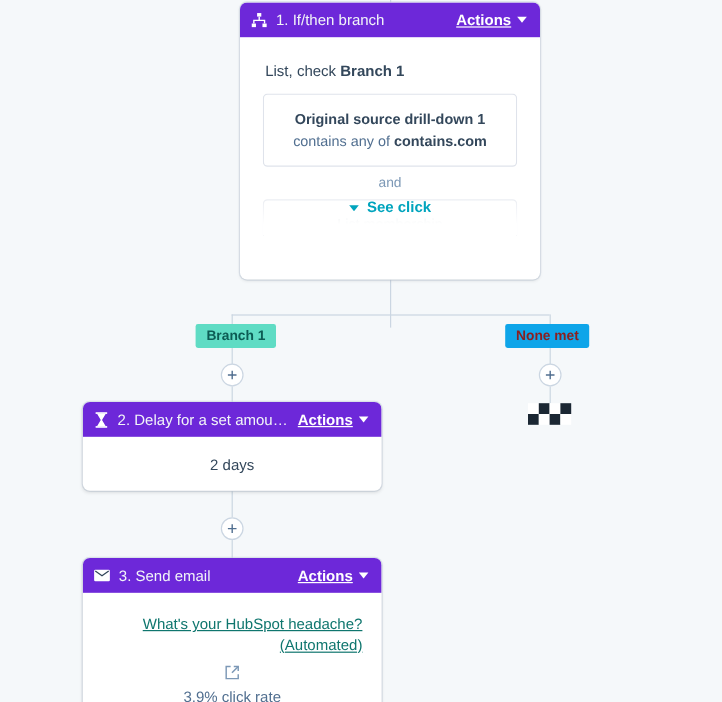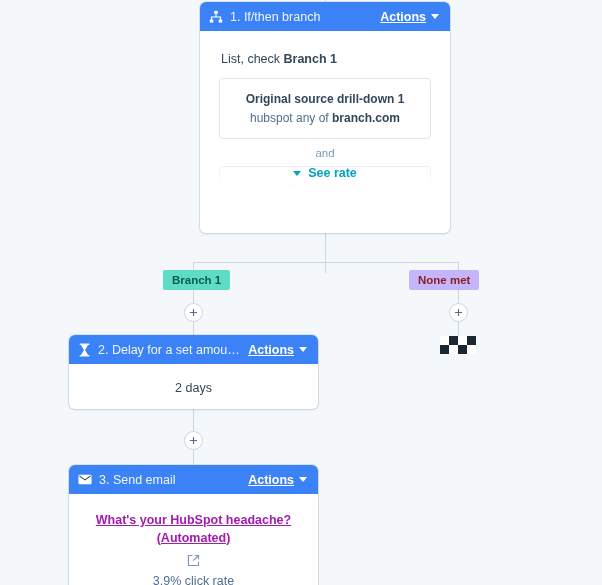--- a/index.html
+++ b/index.html
@@ -51,21 +51,21 @@
   
   .card {
     position: absolute;
     background: #ffffff;
     border-radius: 6px;
     box-shadow: 0 1px 3px rgba(0,0,0,0.10), 0 0 0 1px rgba(203,214,226,0.55);
     overflow: hidden;
     z-index: 2;
   }
   .card-header {
-    background: #3b82f6;
+    background: #6d28d9;
     color: #ffffff;
     height: 29px;
     display: flex;
     align-items: center;
     padding: 0 11px 0 9px;
     gap: 7px;
     font-size: 12.5px;
   }
   .card-header .hdr-icon {
     display: flex;
@@ -173,21 +173,21 @@
     align-items: center;
     justify-content: center;
     padding: 0 9px;
     font-size: 11.5px;
     font-weight: 700;
     border-radius: 2px;
     z-index: 3;
     white-space: nowrap;
   }
   #label-branch1 { left: 163px; top: 270px; background: #5fdcc4; color: #0c5c54; }
-  #label-nonemet { left: 409px; top: 270px; background: #c4b5fd; color: #8b1f1f; }
+  #label-nonemet { left: 421px; top: 270px; background: #0ea5e9; color: #8b1f1f; }
 
   
   #end-marker {
     position: absolute;
     left: 440px;
     top: 336px;
     width: 36px;
     height: 18px;
     display: grid;
     grid-template-columns: repeat(4, 1fr);
@@ -204,24 +204,24 @@
     text-align: center;
     font-size: 12.5px;
     color: #33475b;
     padding: 17px 0 0;
   }
 
   
   #email-card { left: 69px; top: 465px; width: 249px; height: 128px; }
   .email-subject {
     display: block;
-    text-align: center;
-    font-size: 12.5px;
-    font-weight: 700;
-    color: #a21caf;
+    text-align: right;
+    font-size: 12.5px;
+    font-weight: 400;
+    color: #0f766e;
     padding: 18px 16px 0;
     line-height: 1.4;
   }
   .ext-icon-wrap {
     display: flex;
     justify-content: center;
     padding: 7px 0 0;
     color: #7c98b6;
   }
   .click-rate {
@@ -258,32 +258,32 @@
         <span class="caret"></span>
       </span>
     </div>
     <div class="card-body">
       <div class="check-line">
         <span>List, check </span><b>Branch 1</b>
       </div>
 
       <div class="cond-stack">
         <div class="cond-box">
-          <b>Original source drill-down 1</b><span> hubspot any of </span><b>branch.com</b>
+          <b>Original source drill-down 1</b><span> contains any of </span><b>contains.com</b>
         </div>
         <div class="and-sep">and</div>
         <div class="cond-box faded">
           <span>List membership</span>
         </div>
         <div class="fade-mask"></div>
       </div>
 
       <div class="see-more">
         <span class="chev"></span>
-        <span>See rate</span>
+        <span>See click</span>
       </div>
     </div>
   </div>
 
   <div class="branch-label" id="label-branch1">Branch 1</div>
   <div class="branch-label" id="label-nonemet">None met</div>
 
   <div class="vline" style="left:193px; top:290px; height:22px;"></div>
   <div class="plus-btn" style="left:184px; top:303px;">
     <svg width="9" height="9" viewBox="0 0 10 10" stroke="#516f90" stroke-width="1.3">

